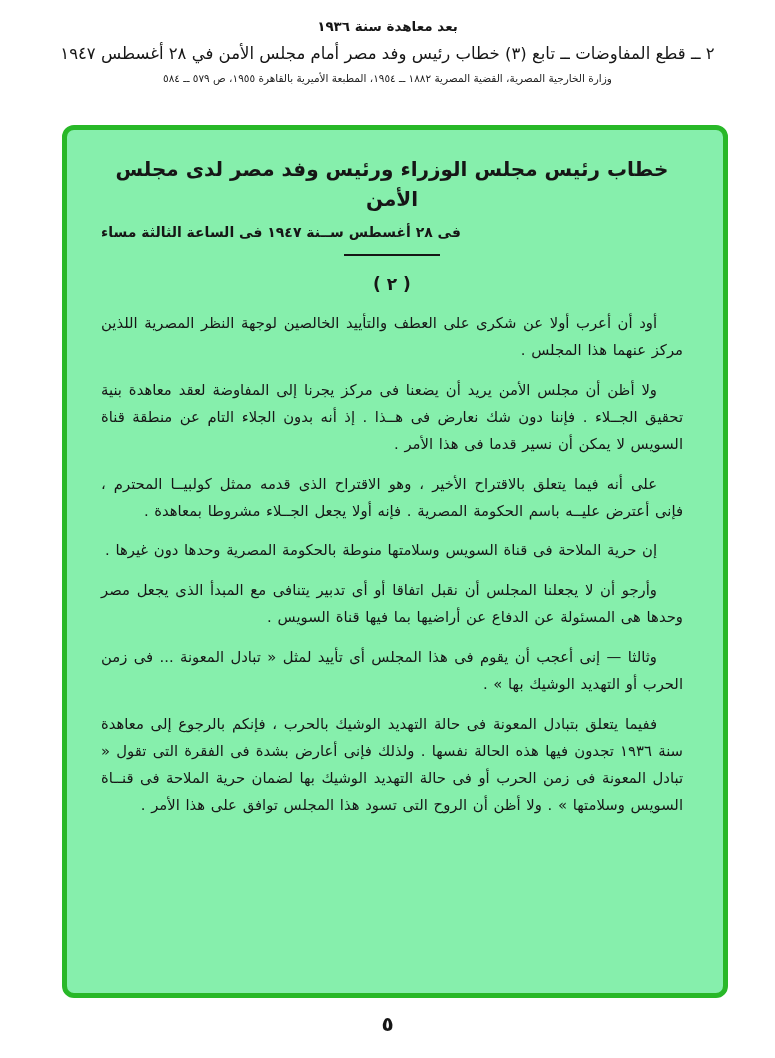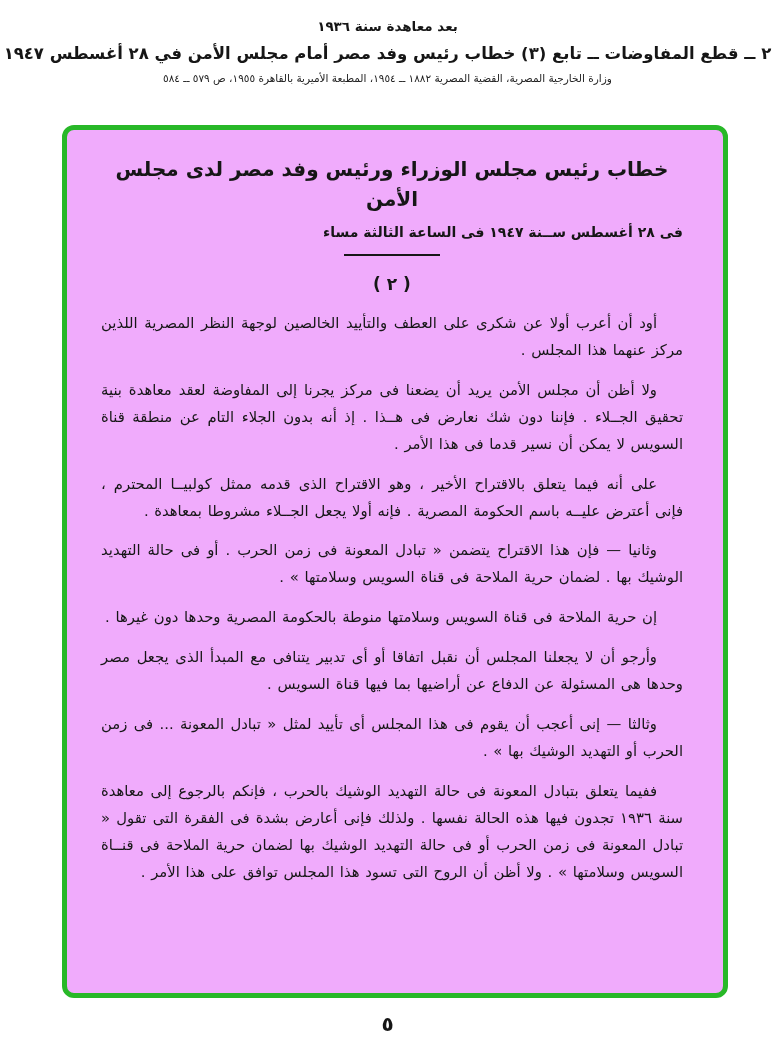--- a/index.html
+++ b/index.html
@@ -22,47 +22,47 @@
     text-align: center;
   }
   .header-line1 {
     font-size: 13.5px;
     font-weight: bold;
     letter-spacing: 0.5px;
   }
   .header-line2 {
     margin-top: 10px;
     font-size: 16.5px;
-    font-weight: bold;
+    font-weight: normal;
   }
   .header-citation {
     margin-top: 9px;
     font-size: 10.5px;
     font-weight: normal;
     color: #222;
   }
   
   .highlight-box {
     position: absolute;
     left: 62px; top: 125px;
     width: 666px; height: 873px;
     border: 5px solid var(--highlight, #28b828);
     border-radius: 12px;
-    background: #f0abfc;
+    background: #86efac;
     padding: 24px 40px 10px 34px;
     overflow: hidden;
   }
   .doc-title {
     text-align: center;
     font-size: 20px;
     font-weight: bold;
     line-height: 1.5;
   }
   .doc-subtitle {
-    text-align: right;
+    text-align: left;
     font-size: 14px;
     font-weight: bold;
     margin-top: 10px;
   }
   .title-divider {
     width: 96px;
     height: 2px;
     background: #161616;
     margin: 14px auto 0 auto;
   }
@@ -106,21 +106,20 @@
   <div class="highlight-box">
     <div class="doc-title">خطاب رئيس مجلس الوزراء ورئيس وفد مصر لدى مجلس الأمن</div>
     <div class="doc-subtitle">فى ٢٨ أغسطس ســنة ١٩٤٧ فى الساعة الثالثة مساء</div>
     <div class="title-divider"></div>
     <div class="section-marker">( ٢ )</div>
 
     <div class="doc-body">
       <p>أود أن أعرب أولا عن شكرى على العطف والتأييد الخالصين لوجهة النظر المصرية اللذين مركز عنهما هذا المجلس .</p>
       <p>ولا أظن أن مجلس الأمن يريد أن يضعنا فى مركز يجرنا إلى المفاوضة لعقد معاهدة بنية تحقيق الجــلاء . فإننا دون شك نعارض فى هــذا . إذ أنه بدون الجلاء التام عن منطقة قناة السويس لا يمكن أن نسير قدما فى هذا الأمر .</p>
       <p>على أنه فيما يتعلق بالاقتراح الأخير ، وهو الاقتراح الذى قدمه ممثل كولبيــا المحترم ، فإنى أعترض عليــه باسم الحكومة المصرية . فإنه أولا يجعل الجــلاء مشروطا بمعاهدة .</p>
-      <p>وثانيا — فإن هذا الاقتراح يتضمن « تبادل المعونة فى زمن الحرب . أو فى حالة التهديد الوشيك بها . لضمان حرية الملاحة فى قناة السويس وسلامتها » .</p>
       <p>إن حرية الملاحة فى قناة السويس وسلامتها منوطة بالحكومة المصرية وحدها دون غيرها .</p>
       <p>وأرجو أن لا يجعلنا المجلس أن نقبل اتفاقا أو أى تدبير يتنافى مع المبدأ الذى يجعل مصر وحدها هى المسئولة عن الدفاع عن أراضيها بما فيها قناة السويس .</p>
       <p>وثالثا — إنى أعجب أن يقوم فى هذا المجلس أى تأييد لمثل « تبادل المعونة ... فى زمن الحرب أو التهديد الوشيك بها » .</p>
       <p>ففيما يتعلق بتبادل المعونة فى حالة التهديد الوشيك بالحرب ، فإنكم بالرجوع إلى معاهدة سنة ١٩٣٦ تجدون فيها هذه الحالة نفسها . ولذلك فإنى أعارض بشدة فى الفقرة التى تقول « تبادل المعونة فى زمن الحرب أو فى حالة التهديد الوشيك بها لضمان حرية الملاحة فى قنــاة السويس وسلامتها » . ولا أظن أن الروح التى تسود هذا المجلس توافق على هذا الأمر .</p>
     </div>
   </div>
 
   <div class="page-number">٥</div>
 
 </div>

